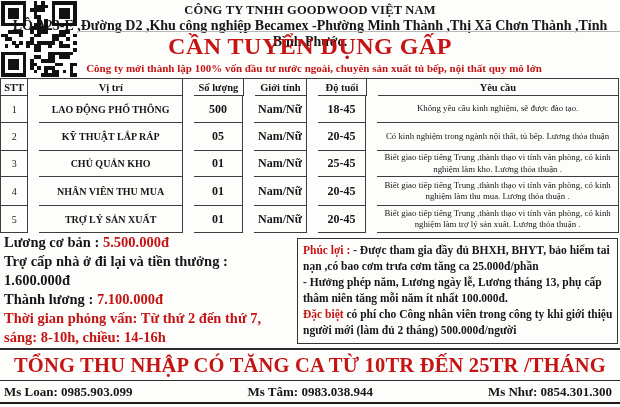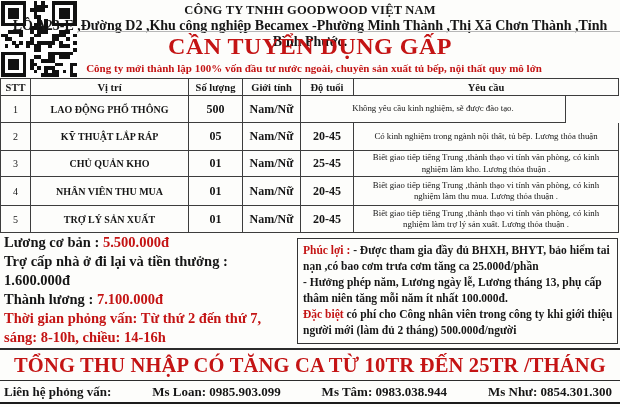--- a/index.html
+++ b/index.html
@@ -14,21 +14,21 @@
   .header{position:absolute;left:0;top:0;width:620px;height:78px;}
   .qr{position:absolute;left:1px;top:1px;width:76px;height:76px;background:#fff;}
   .qr svg{width:100%;height:100%;display:block;}
   .company-name{position:absolute;left:0;top:3px;width:620px;text-align:center;font-size:12.5px;letter-spacing:.2px;}
   .company-address{position:absolute;left:0;top:18px;width:620px;text-align:center;font-size:14px;}
   .hdr-divider{position:absolute;left:78px;top:31px;width:542px;height:0;border-top:1px solid #b7b7b7;}
   .headline{position:absolute;left:0;top:33px;width:620px;text-align:center;font-size:24px;letter-spacing:.5px;}
   .subtitle{position:absolute;left:4px;top:62px;width:620px;text-align:center;font-size:11px;}
   
   .table{position:absolute;left:0;top:78px;width:619px;border-top:1px solid #3d3d3d;border-left:1px solid #3d3d3d;box-sizing:border-box;}
-  .trow{display:flex;width:100%;}
+  .trow{display:flex;width:100%;gap:11px;}
   .c{border-right:1px solid #3d3d3d;border-bottom:1px solid #3d3d3d;box-sizing:border-box;
      display:flex;align-items:center;justify-content:center;text-align:center;overflow:hidden;}
   .c1{width:30px;}.c2{width:158px;}.c3{width:54px;}.c4{width:58px;text-align:right;}.c5{width:53px;}.c6{width:265px;}
   .thead{height:17px;font-size:10.5px;}
   .rh1{height:27px;}.rh2{height:28px;}.rh3{height:26px;}.rh4{height:29px;}.rh5{height:27px;}
   .cell-stt{font-size:10px;font-weight:normal;}
   .cell-pos{font-size:10px;}
   .cell-num{font-size:12px;}
   .cell-req{font-size:8.8px;font-weight:normal;line-height:1.3;padding:0 6px;}
   
@@ -288,20 +288,21 @@
       <div class="c c4">Giới tính</div>
       <div class="c c5">Độ tuổi</div>
       <div class="c c6">Yêu cầu</div>
     </div>
 
     <div class="trow rh1">
       <div class="c c1 cell-stt">1</div>
       <div class="c c2 cell-pos">LAO ĐỘNG PHỔ THÔNG</div>
       <div class="c c3 cell-num">500</div>
       <div class="c c4 cell-num">Nam/Nữ</div>
+      <div class="c c5 cell-num">18-45</div>
       <div class="c c6 cell-req">Không yêu cầu kinh nghiệm, sẽ được đào tạo.</div>
     </div>
 
     <div class="trow rh2">
       <div class="c c1 cell-stt">2</div>
       <div class="c c2 cell-pos">KỸ THUẬT LẮP RÁP</div>
       <div class="c c3 cell-num">05</div>
       <div class="c c4 cell-num">Nam/Nữ</div>
       <div class="c c5 cell-num">20-45</div>
       <div class="c c6 cell-req">Có kinh nghiệm trong ngành nội thất, tủ bếp. Lương thỏa thuận</div>
@@ -346,19 +347,18 @@
     <div class="benefits">
       <p><span class="red">Phúc lợi :</span> <span>- Được tham gia đầy đủ BHXH, BHYT, bảo hiểm tai nạn ,có bao cơm trưa cơm tăng ca 25.000đ/phần</span></p>
       <p><span>- Hưởng phép năm, Lương ngày lễ, Lương tháng 13, phụ cấp thâm niên tăng mỗi năm ít nhất 100.000đ.</span></p>
       <p><span class="red">Đặc biệt</span> <span>có phí  cho Công nhân viên trong công ty khi giới thiệu người mới (làm đủ 2 tháng) 500.000đ/người</span></p>
     </div>
   </div>
 
   <div class="banner red">TỔNG THU NHẬP CÓ TĂNG CA TỪ 10TR ĐẾN 25TR /THÁNG</div>
 
   <div class="contact">
-    <span>Liên hệ phỏng vấn:</span>
     <span class="entry"><span>Ms Loan:</span> <span>0985.903.099</span></span>
     <span class="entry"><span>Ms Tâm:</span> <span>0983.038.944</span></span>
     <span class="entry"><span>Ms Như:</span> <span>0854.301.300</span></span>
   </div>
 
 </div>
 
 </body></html>

